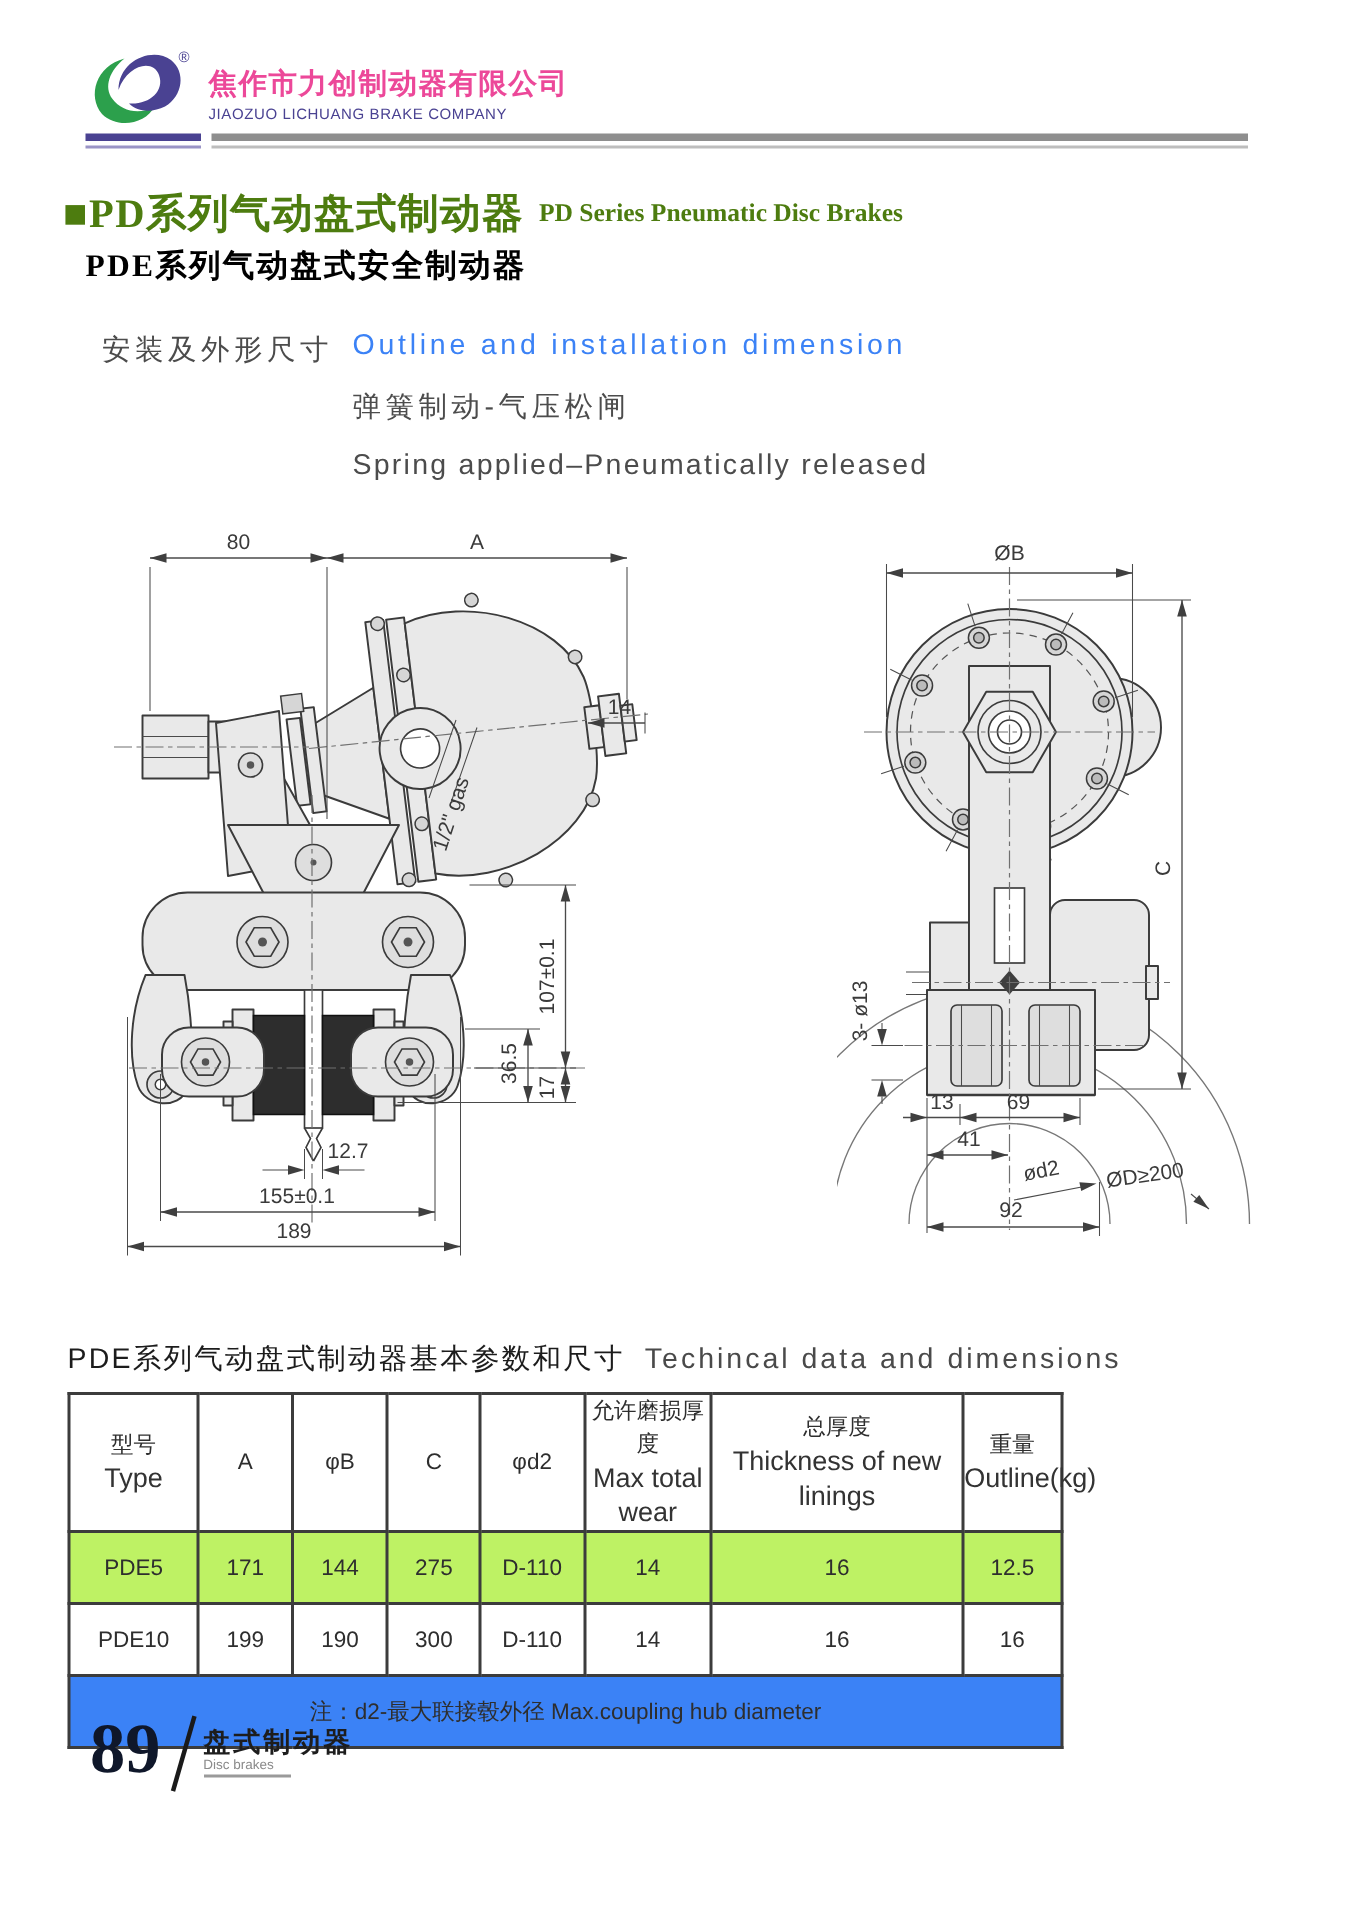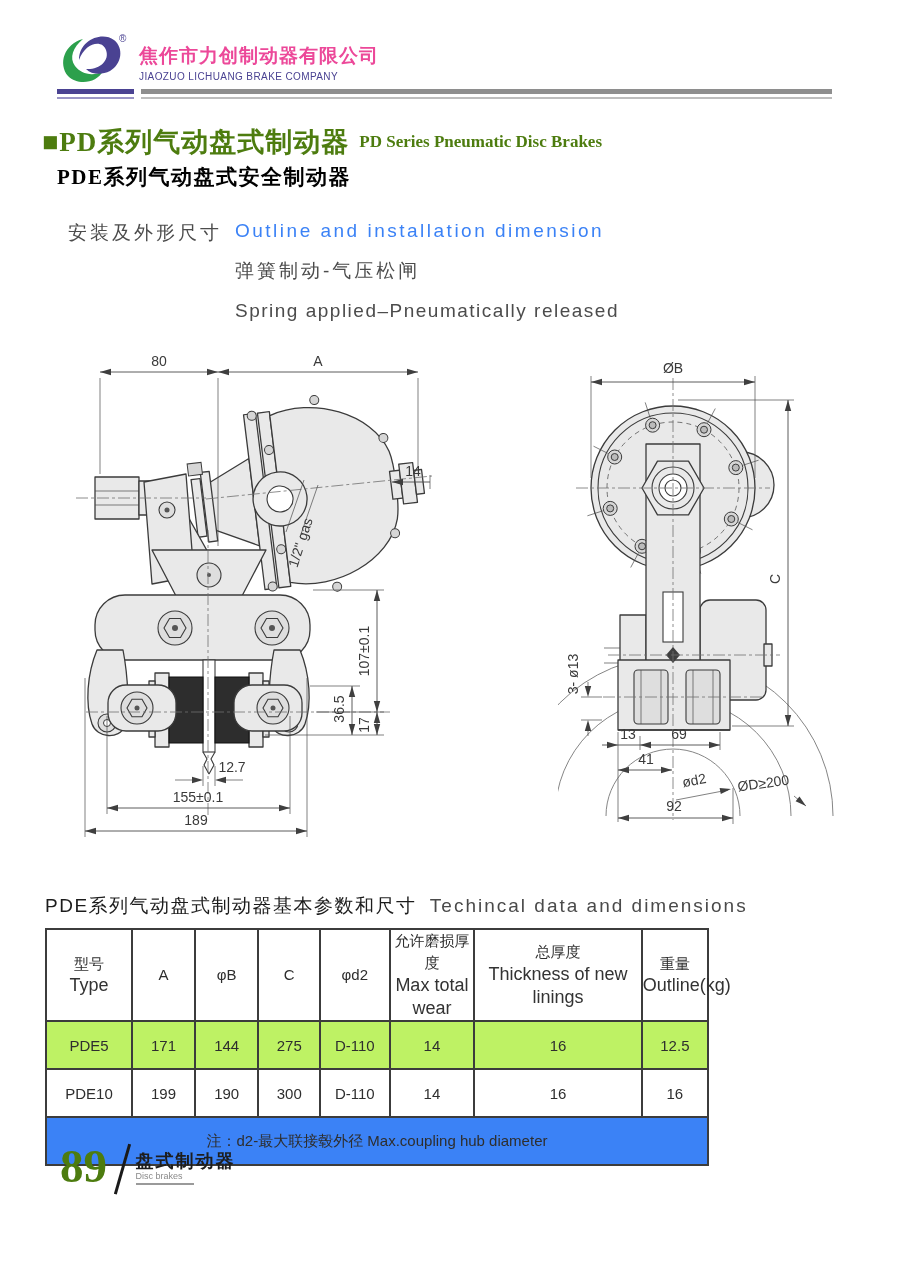--- a/index.html
+++ b/index.html
@@ -56,21 +56,21 @@
   table.spec th,table.spec td{border:2px solid #3c3c3c;text-align:center;font-weight:normal;color:#2e2e2e;padding:0;}
   table.spec th{height:58px;background:#ffffff;}
   table.spec td{height:46px;font-size:15px;}
   .th-cn{font-size:15px;line-height:1.45;}
   .th-en{font-size:18px;line-height:1.3;color:#333;}
   tr.row-gray td{background:#bef264;}
   td.note-cell{background:#3b82f6;text-align:left;padding-left:22px;font-size:14.5px;height:40px;}
 
   
   .footer{position:absolute;left:60px;top:1143px;display:flex;align-items:flex-start;}
-  .page-num{font-family:"Liberation Serif","DejaVu Serif",serif;font-size:47px;font-weight:bold;color:#4d7c0f;line-height:1;}
+  .page-num{font-family:"Liberation Serif","DejaVu Serif",serif;font-size:47px;font-weight:bold;color:#0f172a;line-height:1;}
   .slash{width:2.5px;height:52px;background:#1a1a1a;transform:rotate(16deg);margin:0 12px 0 14px;}
   .footer-labels{padding-top:9px;}
   .footer-cn{font-size:18px;font-weight:bold;color:#1d1d1d;letter-spacing:2px;line-height:1;}
   .footer-en{font-size:9px;color:#8a8a8a;margin-top:2px;line-height:1;}
   .footer-underline{width:58px;height:2px;background:#9a9a9a;margin-top:2px;}
 </style>
 </head>
 <body>
 
 <div class="page">

